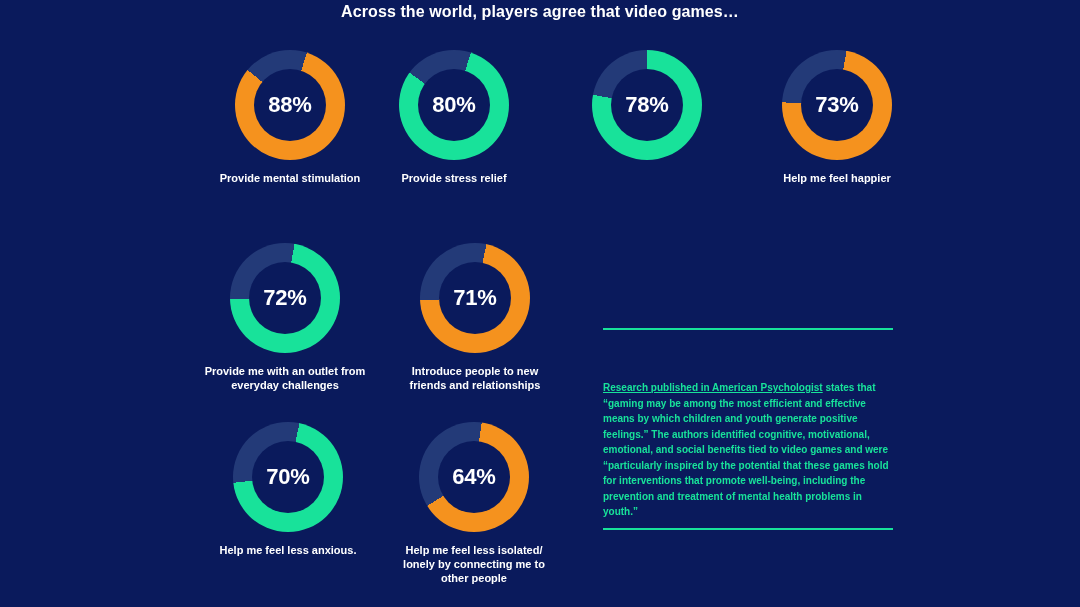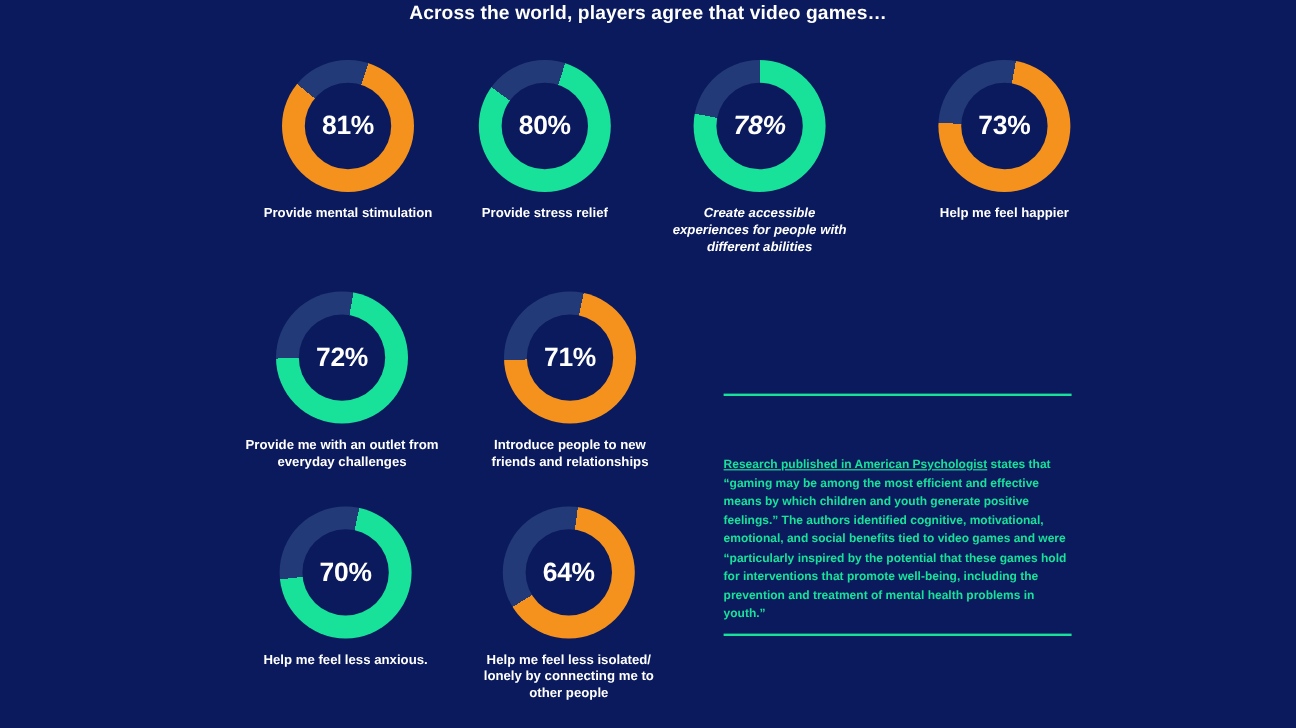--- a/index.html
+++ b/index.html
@@ -89,40 +89,39 @@
 </style>
 </head>
 <body>
 
 <div class="headline">Across the world, players agree that video games…</div>
 
 <div id="donut-container">
     <div class="donut-item" style="left: 190px; top: 50px;">
       <div class="donut" style="background: conic-gradient(from 18deg, rgb(245, 146, 30) 0deg, rgb(245, 146, 30) 291.6deg, rgb(35, 58, 120) 291.6deg, rgb(35, 58, 120) 360deg);">
         <div class="hole">
-          <div class="value">81%</div>
+          <div class="value">88%</div>
         </div>
       </div>
       <div class="donut-label" style="width: 200px; margin-left: auto; margin-right: auto;">Provide mental stimulation</div>
     </div>
     <div class="donut-item" style="left: 354px; top: 50px;">
       <div class="donut" style="background: conic-gradient(from 18deg, rgb(24, 226, 154) 0deg, rgb(24, 226, 154) 288deg, rgb(35, 58, 120) 288deg, rgb(35, 58, 120) 360deg);">
         <div class="hole">
           <div class="value">80%</div>
         </div>
       </div>
       <div class="donut-label" style="width: 200px; margin-left: auto; margin-right: auto;">Provide stress relief</div>
     </div>
-    <div class="donut-item" style="left: 533px; top: 50px; font-style: italic;">
+    <div class="donut-item" style="left: 547px; top: 50px;">
       <div class="donut" style="background: conic-gradient(rgb(24, 226, 154) 0deg, rgb(24, 226, 154) 280.8deg, rgb(35, 58, 120) 280.8deg, rgb(35, 58, 120) 360deg);">
         <div class="hole">
           <div class="value">78%</div>
         </div>
       </div>
-      <div class="donut-label" style="width: 150px; margin-left: auto; margin-right: auto;">Create accessible experiences for people with different abilities</div>
     </div>
     <div class="donut-item" style="left: 737px; top: 50px;">
       <div class="donut" style="background: conic-gradient(from 10deg, rgb(245, 146, 30) 0deg, rgb(245, 146, 30) 262.8deg, rgb(35, 58, 120) 262.8deg, rgb(35, 58, 120) 360deg);">
         <div class="hole">
           <div class="value">73%</div>
         </div>
       </div>
       <div class="donut-label" style="width: 200px; margin-left: auto; margin-right: auto;">Help me feel happier</div>
     </div>
     <div class="donut-item" style="left: 185px; top: 243px;">

